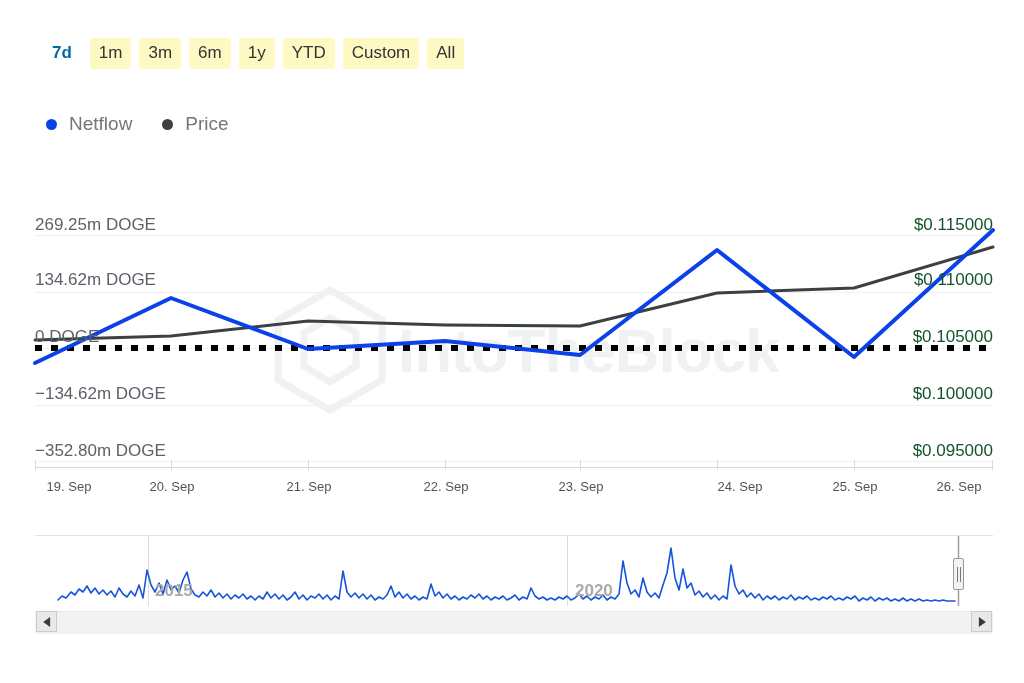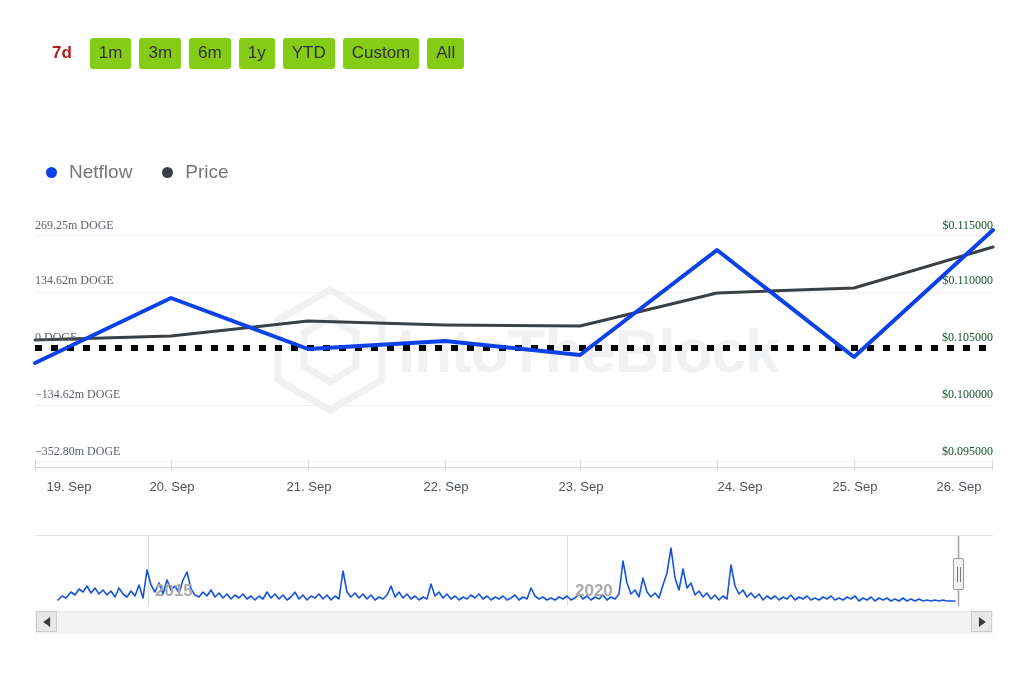--- a/index.html
+++ b/index.html
@@ -26,44 +26,43 @@
     position: absolute;
     left: 50px;
     top: 38px;
     display: flex;
     align-items: center;
     gap: 8px;
   }
   .range-btn {
     font-size: 17px;
     color: #333333;
-    background: #84cc16;
+    background: #fef9c3;
     border-radius: 3px;
     padding: 5px 9px 6px 9px;
     line-height: 20px;
     cursor: pointer;
     white-space: nowrap;
   }
   .range-btn.active {
     background: transparent;
     font-weight: bold;
-    color: #b91c1c;
+    color: #0369a1;
     padding-left: 2px;
     padding-right: 10px;
   }
 
   
   .legend {
     position: absolute;
     left: 46px;
     top: 113px;
     display: flex;
     align-items: center;
     gap: 30px;
-    margin-top: 48px;
   }
   .legend-item {
     display: flex;
     align-items: center;
     gap: 12px;
     cursor: pointer;
   }
   .legend-dot {
     width: 11px;
     height: 11px;
@@ -79,24 +78,23 @@
   
   .plot {
     position: absolute;
     left: 0;
     top: 0;
     width: 1024px;
     height: 683px;
   }
   .axis-label {
     position: absolute;
-    font-size: 12px;
+    font-size: 17px;
     line-height: 18px;
     white-space: nowrap;
-    font-family: Liberation Serif, serif;
   }
   .axis-label.left  { color: #5c6269; left: 35px; }
   .axis-label.right { color: #14532d; right: 31px; text-align: right; }
   .xtick-label {
     position: absolute;
     font-size: 13px;
     color: #4f555b;
     line-height: 18px;
     white-space: nowrap;
     transform: translateX(-50%);

